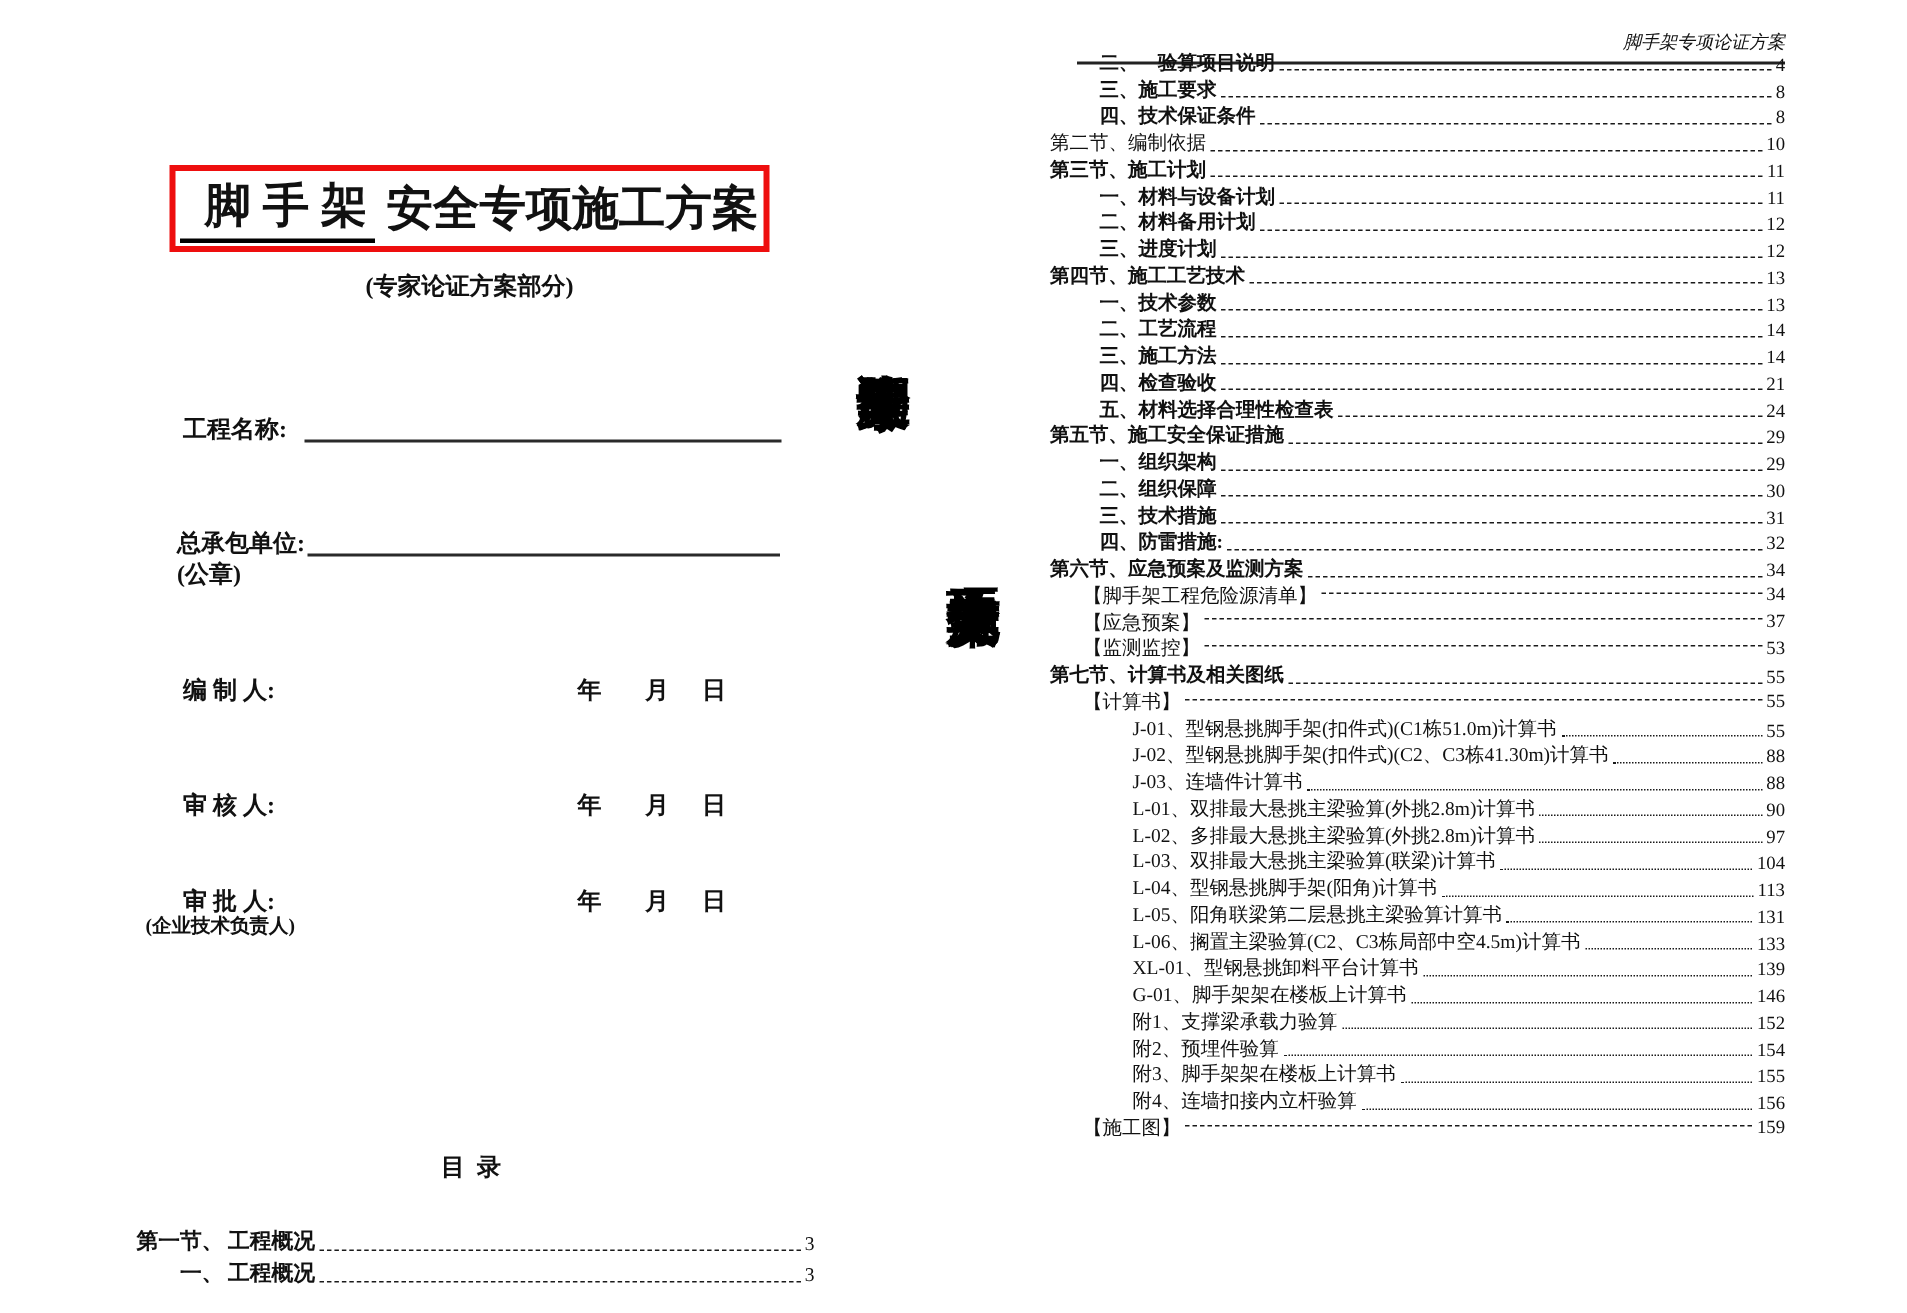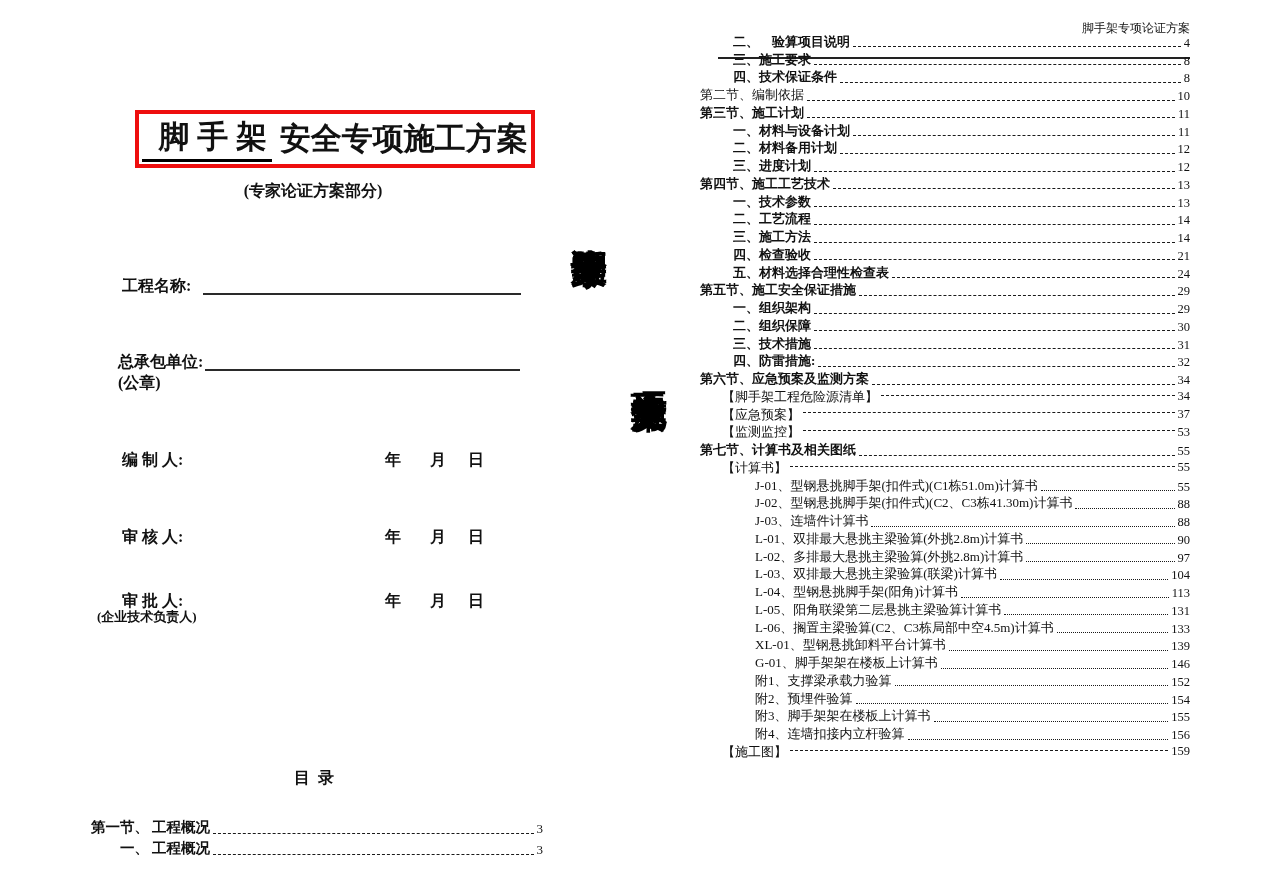--- a/index.html
+++ b/index.html
@@ -50,33 +50,33 @@
   .toc-left .ttl { margin-left:3px; }
   .toc-left .pg { font-size:13px; }
   .toc-heading {
     left:85px; top:768px; width:458px; text-align:center;
     font-size:16px; font-weight:bold; white-space:pre;
   }
 
   
   .rp-header {
     left:718px; top:20px; width:472px; text-align:right;
-    font-size:12px; padding-bottom:20px; border-bottom:2px solid #222;
+    font-size:12px; padding-bottom:4px; border-bottom:2px solid #222;font-style:italic;
   }
   .toc-right { left:700px; top:33px; width:490px; }
   .toc-right .toc-row { height:17.75px; font-size:13px; }
   .toc-right .pg { font-size:12.5px; }
   .lv1 { padding-left:22px;align-items:center; }
   .lv2 { padding-left:33px; }
   .lv3 { padding-left:55px; }
 </style>
 </head>
 <body>
 
-<div class="abs title-box" style="border-color: rgb(238, 14, 14); margin-left: 22px;">
+<div class="abs title-box" style="border-color: rgb(238, 14, 14);">
   <span class="title-underline">脚 手 架</span><span> 安全专项施工方案</span>
 </div>
 
 <div class="abs cover-subtitle">(专家论证方案部分)</div>
 
 <div class="abs" style="left:122px; top:276px;">
   <span class="form-label">工程名称:</span>
 </div>
 <div class="abs fill-line" style="left:203px; top:277px; width:318px;"></div>
 

